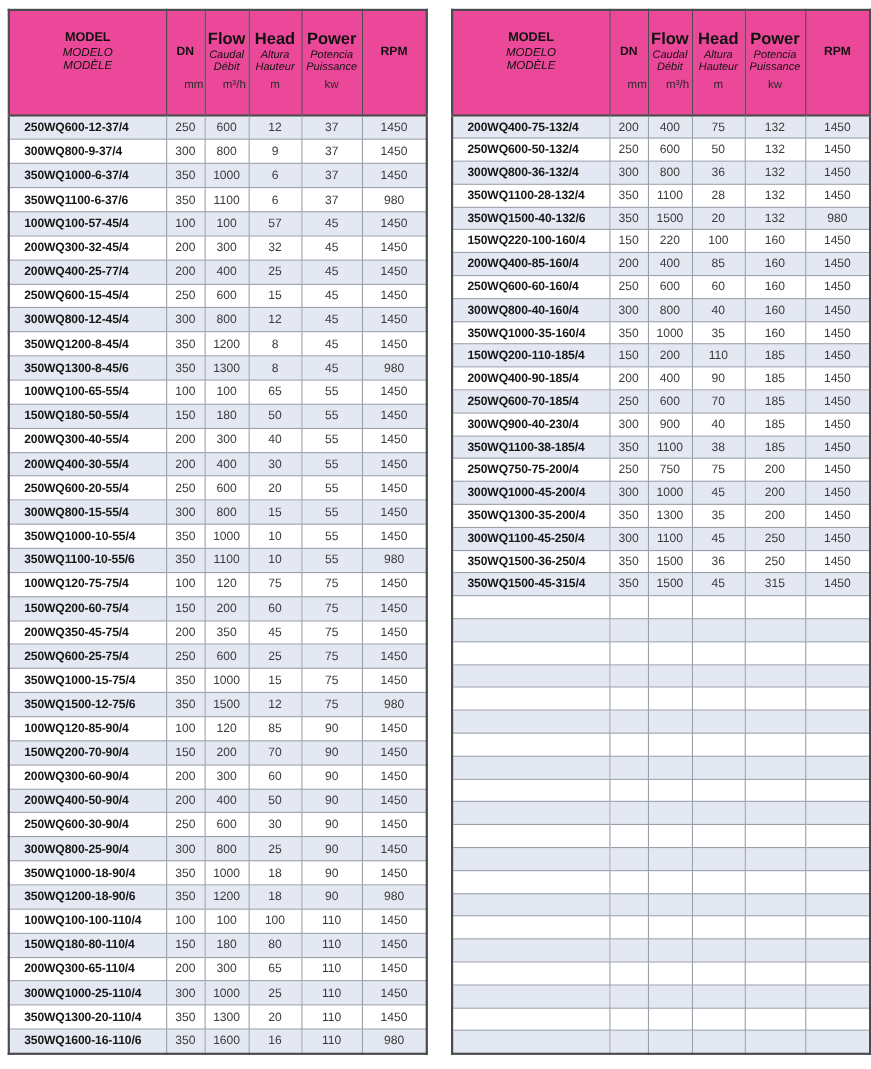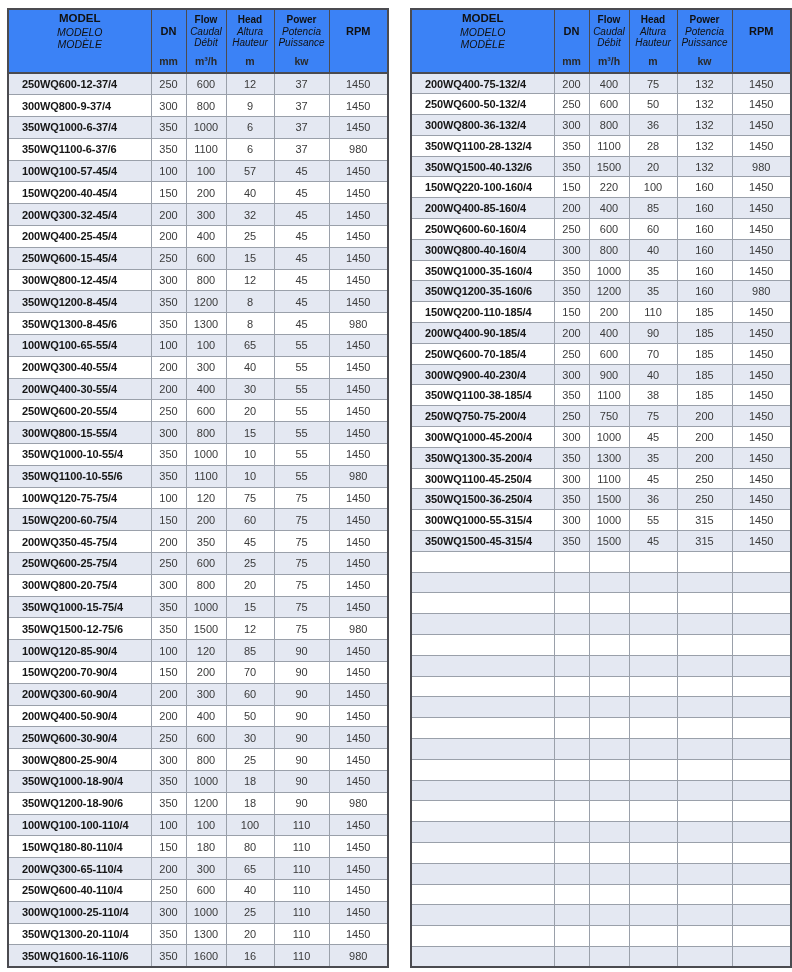--- a/index.html
+++ b/index.html
@@ -18,30 +18,30 @@
   }
   .sheet{position:absolute;left:7px;top:8px;display:flex;gap:21px;}
   table.spec{
     border-collapse:collapse;table-layout:fixed;width:380px;
     border:2px solid var(--dark);
   }
   thead tr{height:62px;}
   thead th{
     border:1px solid var(--dark);
     border-bottom:2px solid var(--dark);
-    background:#3b82f6;padding:0;vertical-align:top;margin-top:48px;
+    background:#ec4899;padding:16px;vertical-align:top;margin-top:48px;
   }
   .hwrap{display:flex;flex-direction:column;height:62px;}
   .hlangs{flex:1;display:flex;flex-direction:column;justify-content:center;align-items:center;line-height:1.18;}
   .h-en{font-weight:700;font-size:11px;color:#111;}
   .h-alt{font-weight:400;font-style:italic;font-size:10.5px;color:#111;}
   .c-model .h-en{font-size:11.5px;}
-  .c-flow .h-en,.c-head .h-en,.c-power .h-en{font-size:10px;text-align:center;}
+  .c-flow .h-en,.c-head .h-en,.c-power .h-en{font-size:15px;text-align:center;}
   .c-flow .h-alt,.c-head .h-alt,.c-power .h-alt{font-size:10px;}
-  .h-unit{height:19px;text-align:center;font-size:10.5px;font-weight:700;color:#2a2a2a;line-height:17px;}
+  .h-unit{height:19px;text-align:center;font-size:10.5px;font-weight:400;color:#2a2a2a;line-height:17px;}
   tbody tr{height:20.8px;}
   tbody td{
     border:1px solid var(--grid);
     padding:0;font-size:11px;color:var(--value-text);
     text-align:center;white-space:nowrap;overflow:hidden;
   }
   tbody tr:nth-child(odd) td{background:var(--stripe);}
   tbody tr:nth-child(even) td{background:#ffffff;}
   td.model-cell{
     text-align:left;padding-left:13px;font-weight:700;
@@ -157,37 +157,29 @@
         </tr>
         <tr>
           <td class="model-cell">100WQ100-57-45/4</td>
           <td>100</td>
           <td>100</td>
           <td>57</td>
           <td>45</td>
           <td>1450</td>
         </tr>
         <tr>
-          <td class="model-cell">150WQ200-40-45/4</td>
-          <td>150</td>
-          <td>200</td>
-          <td>40</td>
-          <td>45</td>
-          <td>1450</td>
-        </tr>
-        <tr>
           <td class="model-cell">200WQ300-32-45/4</td>
           <td>200</td>
           <td>300</td>
           <td>32</td>
           <td>45</td>
           <td>1450</td>
         </tr>
         <tr>
-          <td class="model-cell">200WQ400-25-45/4</td>
+          <td class="model-cell">200WQ400-25-77/4</td>
           <td>200</td>
           <td>400</td>
           <td>25</td>
           <td>45</td>
           <td>1450</td>
         </tr>
         <tr>
           <td class="model-cell">250WQ600-15-45/4</td>
           <td>250</td>
           <td>600</td>
@@ -217,20 +209,28 @@
           <td>1300</td>
           <td>8</td>
           <td>45</td>
           <td>980</td>
         </tr>
         <tr>
           <td class="model-cell">100WQ100-65-55/4</td>
           <td>100</td>
           <td>100</td>
           <td>65</td>
+          <td>55</td>
+          <td>1450</td>
+        </tr>
+        <tr>
+          <td class="model-cell">150WQ180-50-55/4</td>
+          <td>150</td>
+          <td>180</td>
+          <td>50</td>
           <td>55</td>
           <td>1450</td>
         </tr>
         <tr>
           <td class="model-cell">200WQ300-40-55/4</td>
           <td>200</td>
           <td>300</td>
           <td>40</td>
           <td>55</td>
           <td>1450</td>
@@ -297,28 +297,20 @@
           <td>350</td>
           <td>45</td>
           <td>75</td>
           <td>1450</td>
         </tr>
         <tr>
           <td class="model-cell">250WQ600-25-75/4</td>
           <td>250</td>
           <td>600</td>
           <td>25</td>
-          <td>75</td>
-          <td>1450</td>
-        </tr>
-        <tr>
-          <td class="model-cell">300WQ800-20-75/4</td>
-          <td>300</td>
-          <td>800</td>
-          <td>20</td>
           <td>75</td>
           <td>1450</td>
         </tr>
         <tr>
           <td class="model-cell">350WQ1000-15-75/4</td>
           <td>350</td>
           <td>1000</td>
           <td>15</td>
           <td>75</td>
           <td>1450</td>
@@ -409,28 +401,20 @@
           <td>180</td>
           <td>80</td>
           <td>110</td>
           <td>1450</td>
         </tr>
         <tr>
           <td class="model-cell">200WQ300-65-110/4</td>
           <td>200</td>
           <td>300</td>
           <td>65</td>
-          <td>110</td>
-          <td>1450</td>
-        </tr>
-        <tr>
-          <td class="model-cell">250WQ600-40-110/4</td>
-          <td>250</td>
-          <td>600</td>
-          <td>40</td>
           <td>110</td>
           <td>1450</td>
         </tr>
         <tr>
           <td class="model-cell">300WQ1000-25-110/4</td>
           <td>300</td>
           <td>1000</td>
           <td>25</td>
           <td>110</td>
           <td>1450</td>
@@ -598,28 +582,20 @@
         </tr>
         <tr>
           <td class="model-cell">350WQ1000-35-160/4</td>
           <td>350</td>
           <td>1000</td>
           <td>35</td>
           <td>160</td>
           <td>1450</td>
         </tr>
         <tr>
-          <td class="model-cell">350WQ1200-35-160/6</td>
-          <td>350</td>
-          <td>1200</td>
-          <td>35</td>
-          <td>160</td>
-          <td>980</td>
-        </tr>
-        <tr>
           <td class="model-cell">150WQ200-110-185/4</td>
           <td>150</td>
           <td>200</td>
           <td>110</td>
           <td>185</td>
           <td>1450</td>
         </tr>
         <tr>
           <td class="model-cell">200WQ400-90-185/4</td>
           <td>200</td>
@@ -683,28 +659,20 @@
           <td>45</td>
           <td>250</td>
           <td>1450</td>
         </tr>
         <tr>
           <td class="model-cell">350WQ1500-36-250/4</td>
           <td>350</td>
           <td>1500</td>
           <td>36</td>
           <td>250</td>
-          <td>1450</td>
-        </tr>
-        <tr>
-          <td class="model-cell">300WQ1000-55-315/4</td>
-          <td>300</td>
-          <td>1000</td>
-          <td>55</td>
-          <td>315</td>
           <td>1450</td>
         </tr>
         <tr>
           <td class="model-cell">350WQ1500-45-315/4</td>
           <td>350</td>
           <td>1500</td>
           <td>45</td>
           <td>315</td>
           <td>1450</td>
         </tr>

